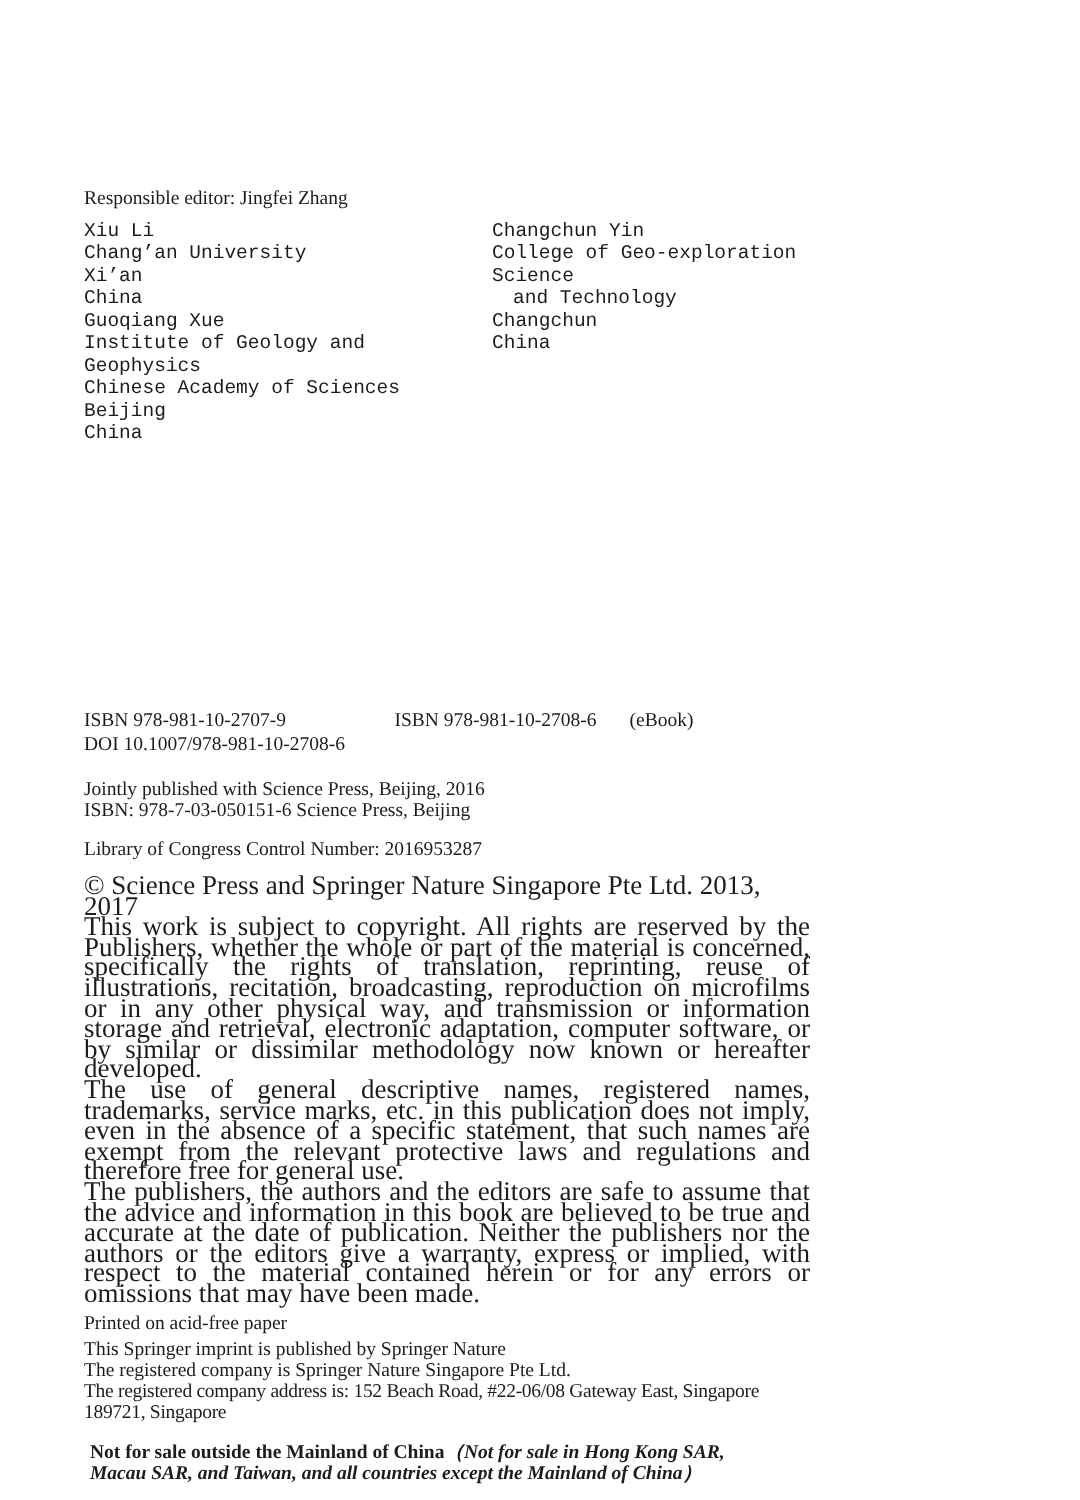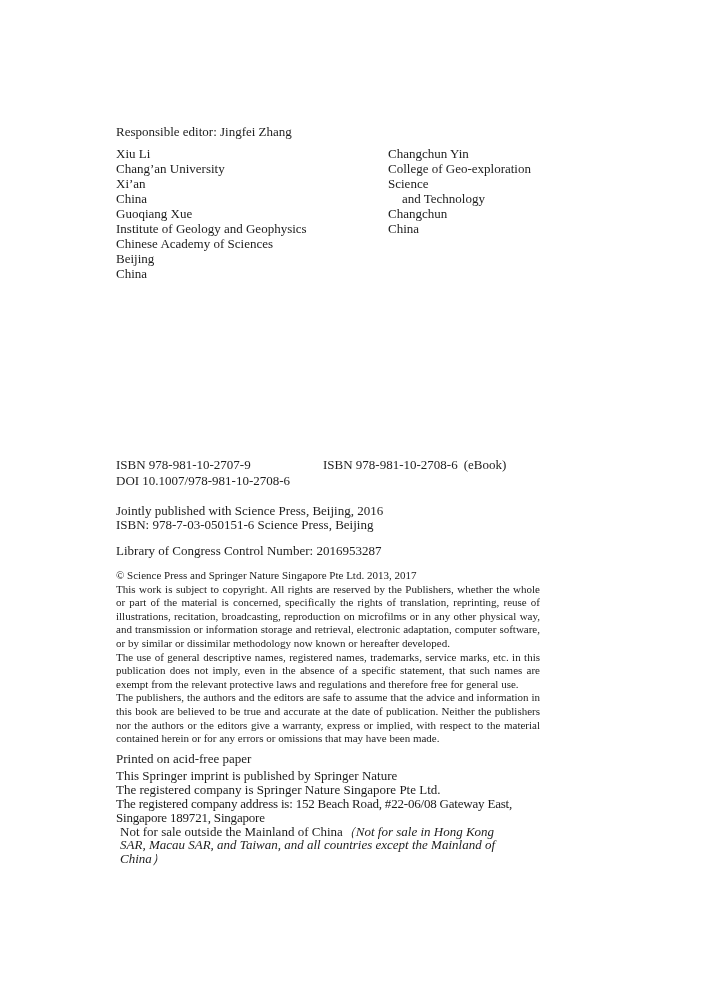--- a/index.html
+++ b/index.html
@@ -9,32 +9,33 @@
   }
   .page {
     position: relative;
     width: 624px;
     height: 1000px;
     background: #ffffff;
     color: #1c1c1c;
     font-family: "Liberation Serif", "DejaVu Serif", serif;
     font-size: 13px;
     box-sizing: border-box;
-    padding-left: 116px;
+    padding-left: 56px;
     padding-right: 84px;
     overflow: hidden;
   }
   .resp-editor {
     margin-top: 124px;
     line-height: 15px;
   }
   .authors-row {
     display: flex;
     margin-top: 7px;
     line-height: 15px;
+    font-family: Liberation Mono, monospace;
   }
   .author-col-left {
     width: 272px;
     flex: 0 0 272px;
   }
   .author-col-right {
     flex: 1;
   }
   .author-group-2 {
   }
@@ -44,56 +45,58 @@
   .isbn-block {
     margin-top: 176px;
     line-height: 15.5px;
   }
   .isbn-print {
     display: inline-block;
     width: 207px;
   }
   .ebook-label {
     display: inline-block;
-    margin-left: 6px;
+    margin-left: 22px;
   }
   .joint-block {
     margin-top: 16px;
     line-height: 14px;
   }
   .lccn-line {
     margin-top: 12px;
     line-height: 14px;
   }
   .copyright-block {
     margin-top: 11px;
     line-height: 13.6px;
-    font-size: 11px;
+    font-size: 18px;
   }
   .copyright-block p {
     margin: 0;
   }
   .just {
     text-align: justify;
   }
   .printed-line {
     margin-top: 6px;
     line-height: 14px;
   }
   .imprint-block {
     margin-top: 3px;
     line-height: 14px;
   }
   .imprint-address {
     letter-spacing: -0.2px;
   }
   .not-for-sale {
+    margin-top: 13px;
     line-height: 13.5px;
     padding-left: 4px;
     padding-right: 30px;
+    font-weight: bold;
   }
   .italic {
     font-style: italic;
   }
 </style>
 </head>
 <body>
 
 <div class="page">
 

